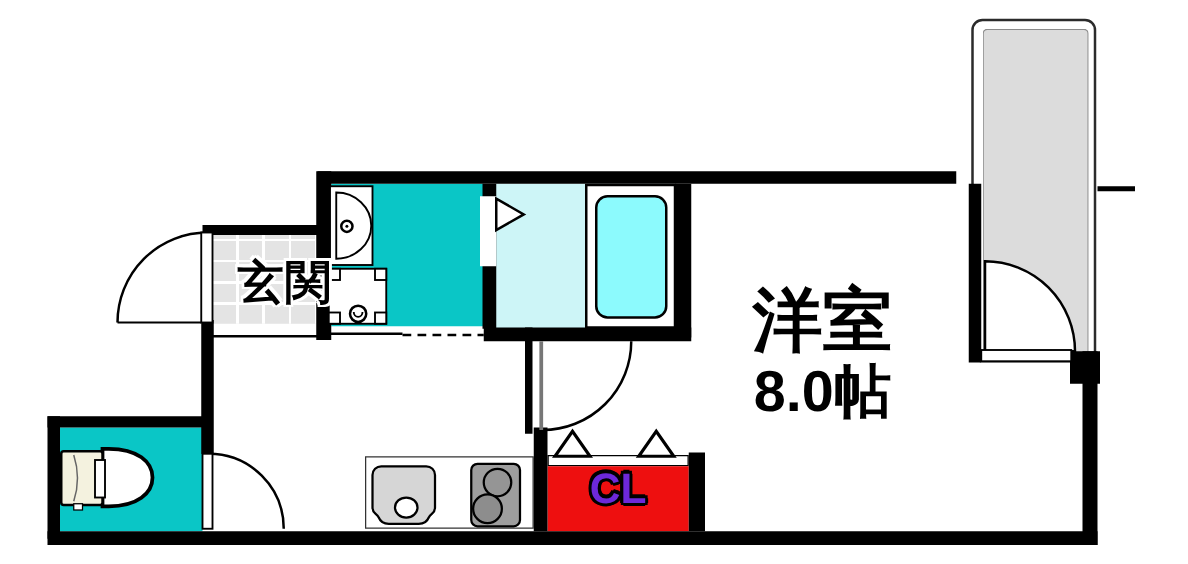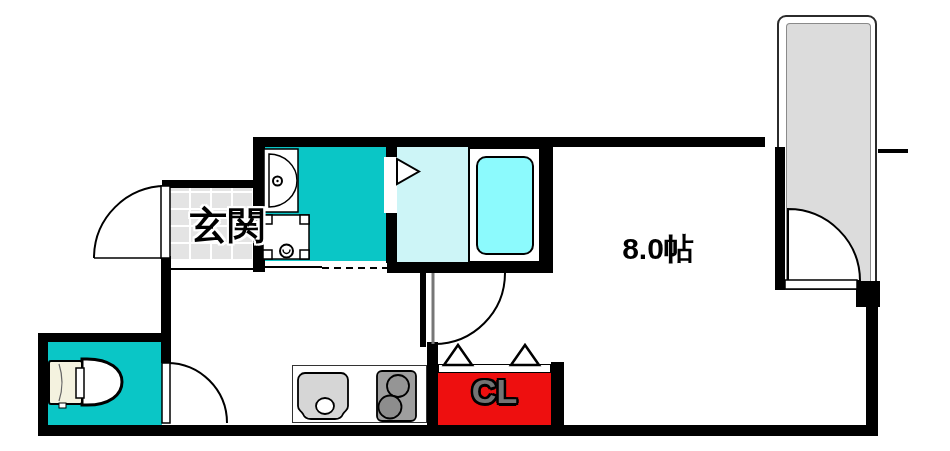--- a/index.html
+++ b/index.html
@@ -40,24 +40,24 @@
   .w-right-lower{left:866px;top:281px;width:12px;height:155px;}
   
   #overlay{position:absolute;left:0;top:0;width:950px;height:451px;}
   
   .lbl{color:#000;white-space:nowrap;}
   .halo{text-shadow:-2px -2px 0 #fff,2px -2px 0 #fff,-2px 2px 0 #fff,2px 2px 0 #fff,
         0 -2px 0 #fff,0 2px 0 #fff,-2px 0 0 #fff,2px 0 0 #fff;}
   .lbl-genkan{left:176px;top:201px;width:90px;font-size:37px;font-weight:600;text-align:right;letter-spacing:1px;}
   .lbl-room{left:538px;top:228px;width:240px;text-align:center;font-weight:600;line-height:1.0;}
   .lbl-room .nm{font-size:56px;}
-  .lbl-room .sz{font-size:30px;margin-top:6px;}
+  .lbl-room .sz{font-size:46px;margin-top:6px;}
   .lbl-balcony{left:742px;top:133px;width:140px;font-size:28px;font-weight:700;text-align:center;}
   .leader{left:878px;top:149px;width:30px;height:4px;background:#000;}
-  .lbl-cl{left:438px;top:372px;width:113px;font-size:34px;font-weight:700;text-align:center;color:#737373;
+  .lbl-cl{left:438px;top:372px;width:113px;font-size:34px;font-weight:700;text-align:center;color:#6d28d9;
     text-shadow:-2px -2px 0 #000,2px -2px 0 #000,-2px 2px 0 #000,2px 2px 0 #000,
     0 -2.5px 0 #000,0 2.5px 0 #000,-2.5px 0 0 #000,2.5px 0 0 #000;}
 </style>
 </head>
 <body>
 
 <div id="stage">
 
   <div class="floor genkan"></div>
   <div class="floor washroom"></div>
@@ -147,18 +147,19 @@
     </g>
     <g>
       <rect x="377" y="371" width="39" height="50" rx="5" fill="var(--c-stove,#9e9e9e)" stroke="#000" stroke-width="1.8"></rect>
       <circle cx="398" cy="386" r="11" fill="#959595" stroke="#000" stroke-width="1.8"></circle>
       <circle cx="390" cy="407" r="11.5" fill="#8d8d8d" stroke="#000" stroke-width="1.8"></circle>
     </g>
   </svg>
 
   <div class="lbl lbl-genkan halo">玄関</div>
   <div class="lbl lbl-room">
+    <div class="nm">洋室</div>
     <div class="sz">8.0帖</div>
   </div>
   <div class="leader"></div>
   <div class="lbl lbl-cl">CL</div>
 
 </div>
 
 </body></html>

